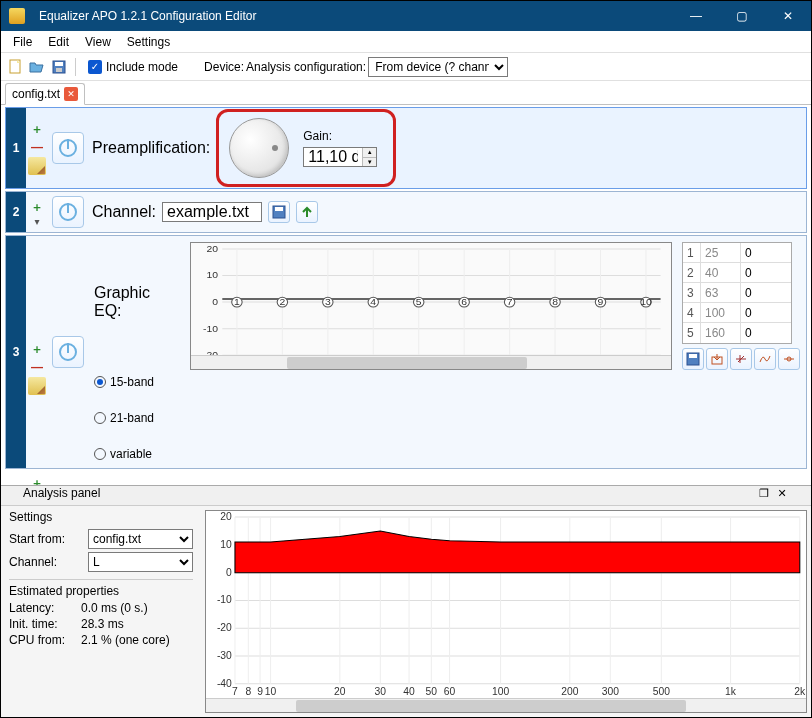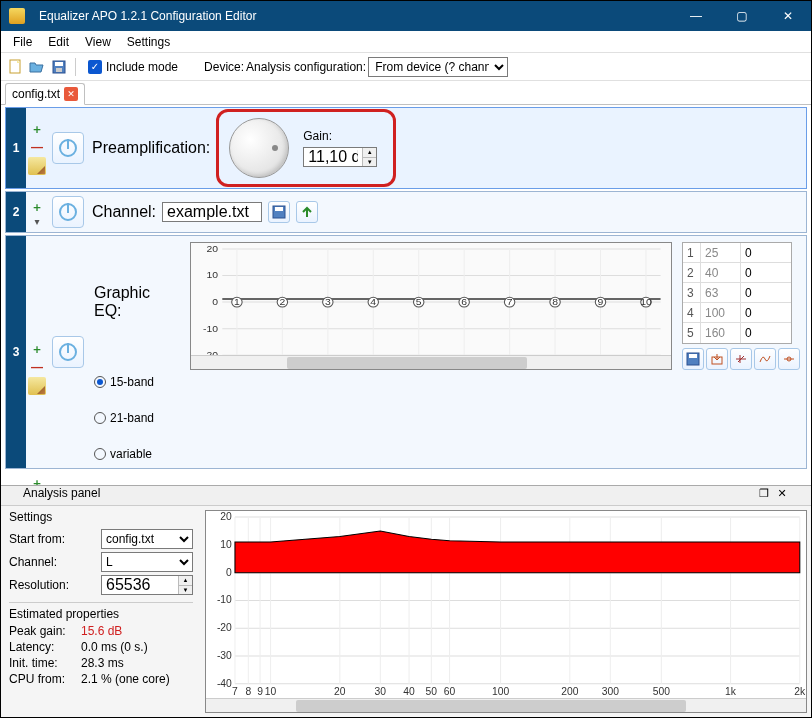--- a/index.html
+++ b/index.html
@@ -87,21 +87,21 @@
 .addrow { display:flex; padding: 4px 8px; }
 
 
 .analysis { position:absolute; left:1px; right:1px; bottom:1px; height:232px; border-top:1px solid #aaa; background:#f5f5f5; }
 .analysis .hdr { height:20px; background:#f0f0f0; border-bottom:1px solid #ccc; display:flex; align-items:flex-start; padding: 0 22px; font-size:12px; }
 .analysis .hdr .sp { flex:1; }
 .analysis .hdr .hicon { width:14px; height:14px; display:flex; align-items:center; justify-content:center; cursor:pointer; margin-left:4px; font-size:11px; }
 .analysis-body { display:flex; height: calc(100% - 20px); }
 .settings-col { width: 200px; padding: 4px 8px; display:flex; flex-direction:column; gap:3px; font-size:12px; }
 .settings-col .h { font-size:12px; margin-bottom:2px; }
-.setrow { display:flex; align-items:center; gap:22px;justify-content:flex-end; }
+.setrow { display:flex; align-items:center; gap:9px;justify-content:flex-end; }
 .setrow label { width:70px; }
 .setrow select, .setrow .spinbox { flex:1; height:20px; border:1px solid #7a7a7a; background:#fff; font-size:12px; }
 .setrow .spinbox { display:flex; }
 .est { border-top:1px solid #ccc; margin-top:4px; padding-top:4px; }
 .est .h { margin-bottom:2px; }
 .est .erow { display:flex; font-size:12px; line-height:16px; }
 .est .erow .k { width:72px; }
 .est .erow .v.red { color:#d02020; }
 .analysis-chart { flex:1; background:#fff; margin:4px; border:1px solid #888; position:relative; }
 
@@ -405,36 +405,22 @@
     <div class="settings-col">
       <div class="h">Settings</div>
       <div class="setrow">
           <label>Start from:</label>
           <select><option>config.txt</option></select>
         </div>
       <div class="setrow">
           <label>Channel:</label>
           <select><option>L</option></select>
         </div>
-      <div class="setrow">
-          <label>Resolution:</label>
-        <div class="spinbox">
-            <input style="flex: 1 1 0%; border: none; padding: 0px 4px; outline: none;" value="65536">
-            <div class="spbtn">
-              <div>▲</div>
-              <div>▼</div>
-            </div>
-          </div>
-      </div>
       <div class="est">
         <div class="h">Estimated properties</div>
-        <div class="erow">
-            <span class="k">Peak gain:</span>
-            <span class="v red">15.6 dB</span>
-          </div>
         <div class="erow">
             <span class="k">Latency:</span>
             <span class="v">0.0 ms (0 s.)</span>
           </div>
         <div class="erow">
             <span class="k">Init. time:</span>
             <span class="v">28.3 ms</span>
           </div>
         <div class="erow">
             <span class="k">CPU from:</span>

